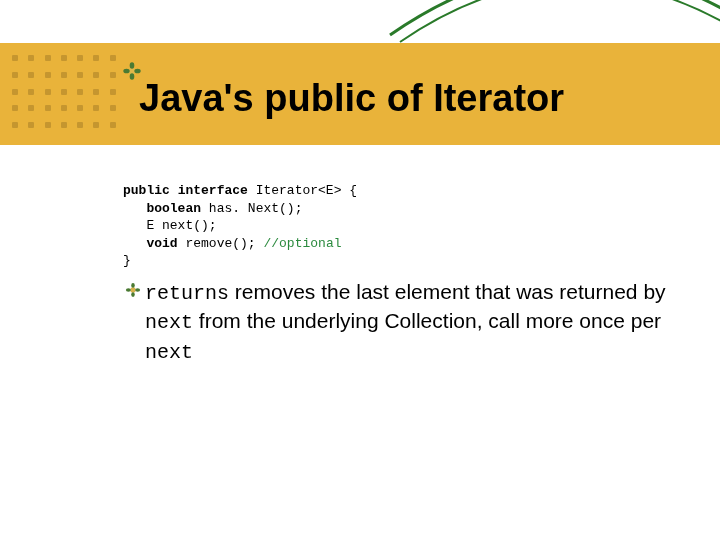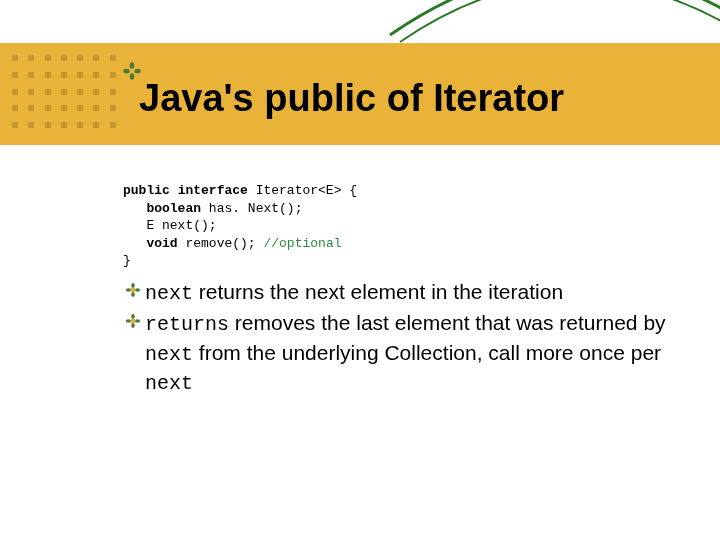--- a/index.html
+++ b/index.html
@@ -151,30 +151,20 @@
 <h1 class="title">Java's public of Iterator</h1>
 
 <div class="content">
   <div class="code"><span class="kw">public</span> <span class="kw">interface</span> <span>Iterator&lt;E&gt; {</span>
    <span class="kw">boolean</span> <span>has. Next();</span>
    <span>E next();</span>
    <span class="kw">void</span> <span>remove();</span> <span class="comment">//optional</span>
 <span>}</span></div>
 
 
-  <div class="bullet-row">
-    <svg class="bullet-icon" viewBox="0 0 18 18" width="16" height="16">
-      <circle cx="9" cy="9" r="3" fill="#d9b24a"></circle>
-      <ellipse cx="9" cy="3.8" rx="2" ry="2.8" fill="#4a7a33"></ellipse>
-      <ellipse cx="9" cy="14.2" rx="2" ry="2.8" fill="#4a7a33"></ellipse>
-      <ellipse cx="3.8" cy="9" rx="2.8" ry="2" fill="#4a7a33"></ellipse>
-      <ellipse cx="14.2" cy="9" rx="2.8" ry="2" fill="#4a7a33"></ellipse>
-    </svg>
-    <div class="bullet-text"><span class="mono">next</span><span> returns the next element in the iteration</span></div>
-  </div>
 
   <div class="bullet-row">
     <svg class="bullet-icon" viewBox="0 0 18 18" width="16" height="16">
       <circle cx="9" cy="9" r="3" fill="#d9b24a"></circle>
       <ellipse cx="9" cy="3.8" rx="2" ry="2.8" fill="#4a7a33"></ellipse>
       <ellipse cx="9" cy="14.2" rx="2" ry="2.8" fill="#4a7a33"></ellipse>
       <ellipse cx="3.8" cy="9" rx="2.8" ry="2" fill="#4a7a33"></ellipse>
       <ellipse cx="14.2" cy="9" rx="2.8" ry="2" fill="#4a7a33"></ellipse>
     </svg>
     <div class="bullet-text"><span class="mono">returns</span><span> removes the last element that was returned by </span><span class="mono">next</span><span> from the underlying Collection, call more once per </span><span class="mono">next</span></div>

